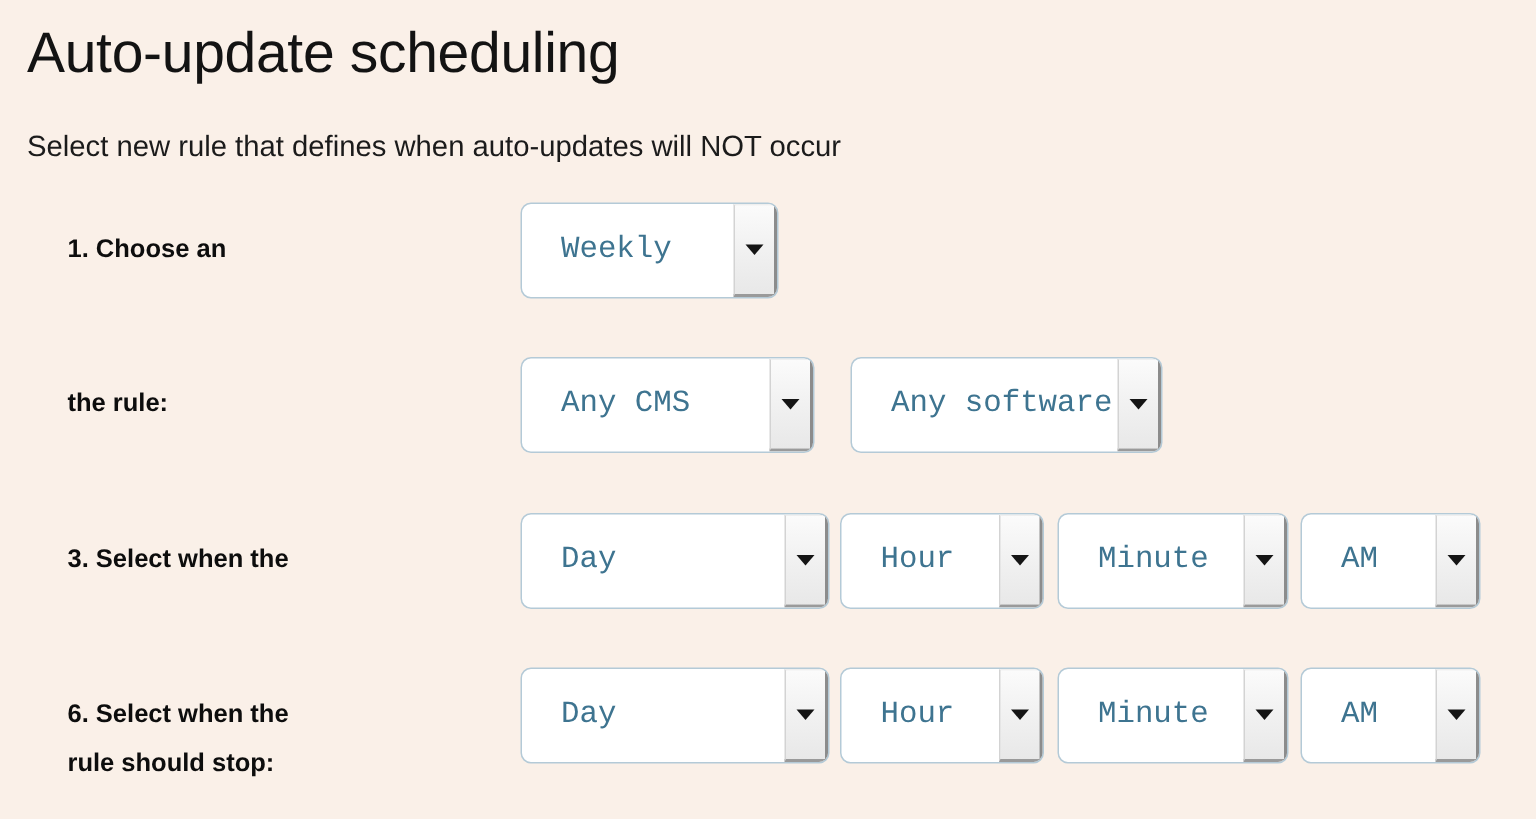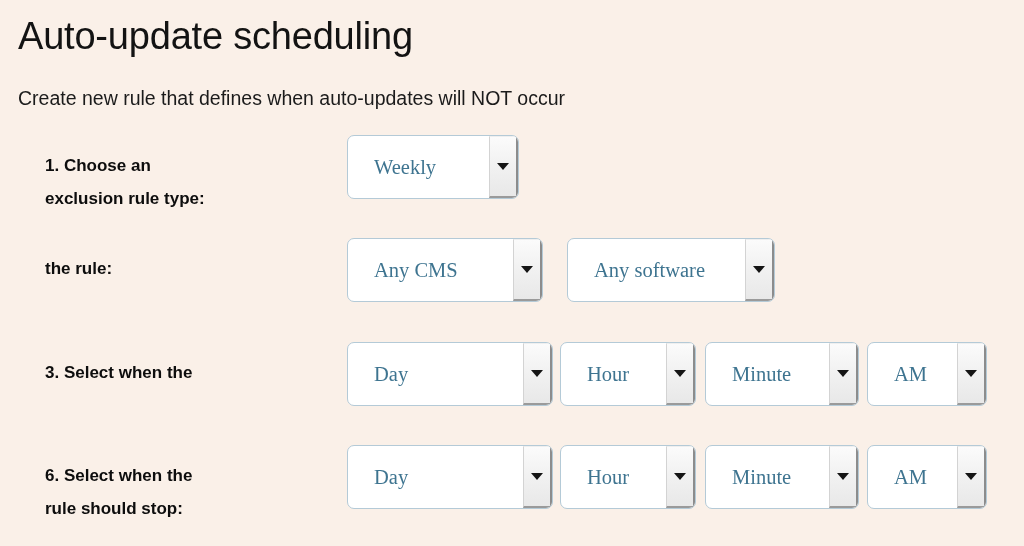--- a/index.html
+++ b/index.html
@@ -82,21 +82,21 @@
   .select-value {
     flex: 1 1 auto;
     padding-left: 26px;
     padding-right: 6px;
     font-size: 20.5px;
     font-weight: 400;
     color: #3e7490;
     line-height: 26px;
     white-space: nowrap;
     overflow: hidden;
-    font-family: Liberation Serif, serif;
+    font-family: Liberation Mono, monospace;
   }
 
   .select-arrow-btn {
     flex: 0 0 auto;
     width: 30px;
     height: 62px;
     margin-right: -1px;
     box-sizing: border-box;
     background: linear-gradient(to bottom, #fbfbfb 0%, #f2f2f2 45%, #e8e8e8 100%);
     border-left: 1px solid #d3d3d3;
@@ -140,26 +140,25 @@
   #sel-stop-minute { left: 705px; top: 0px; width: 154px; }
   #sel-stop-ampm   { left: 867px; top: 0px; width: 120px; }
 </style>
 </head>
 <body>
 
 <div class="page">
 
   <div class="page-title">Auto-update scheduling</div>
 
-  <div class="page-subtitle">Create new rule that defines when auto-updates will NOT occur</div>
+  <div class="page-subtitle">Select new rule that defines when auto-updates will NOT occur</div>
 
   <div class="form-row" id="row-1">
     <div class="row-label">
       <div>1. Choose an</div>
-      <div>exclusion rule type:</div>
     </div>
     <div class="select" id="sel-rule-type">
       <div class="select-value">Weekly</div>
       <div class="select-arrow-btn">
         <span class="caret"></span>
       </div>
     </div>
   </div>
 
   <div class="form-row" id="row-2">

